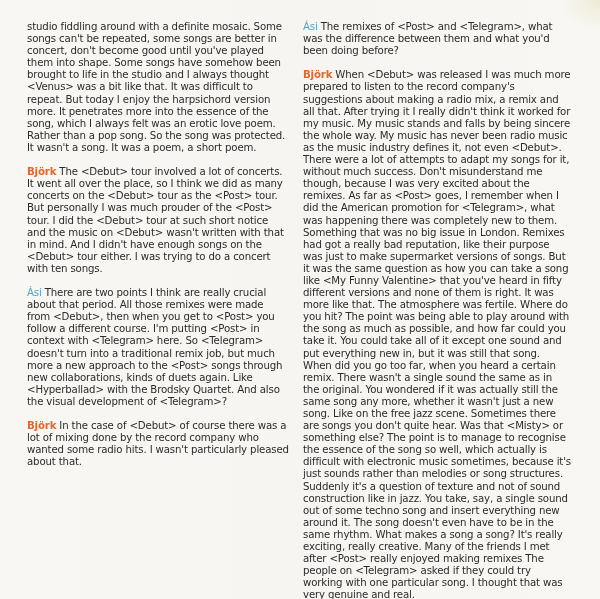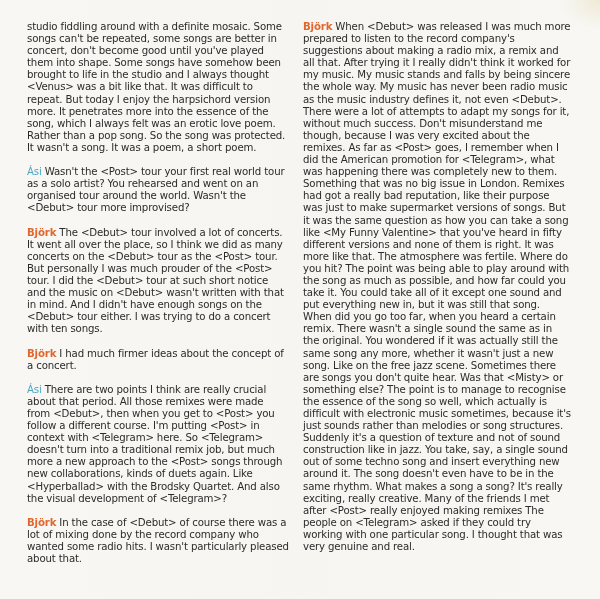--- a/index.html
+++ b/index.html
@@ -64,34 +64,31 @@
 <body>
 
 <div class="page">
   <div class="corner-tint"></div>
 
   <div class="column col-left">
     <p class="para">
       <span>studio fiddling around with a definite mosaic. Some songs can't be repeated, some songs are better in concert, don't become good until you've played them into shape. Some songs have somehow been brought to life in the studio and I always thought &lt;Venus&gt; was a bit like that. It was difficult to repeat. But today I enjoy the harpsichord version more. It penetrates more into the essence of the song, which I always felt was an erotic love poem. Rather than a pop song. So the song was protected. It wasn't a song. It was a poem, a short poem.</span>
     </p>
     <p class="para">
-      <span class="speaker asi">Ási</span><span>Wasn't the &lt;Post&gt; tour your first real world tour as a solo artist? You rehearsed and went on an organised tour around the world. Wasn't the &lt;Debut&gt; tour more improvised?</span>
-    </p>
-    <p class="para">
       <span class="speaker bjork">Björk</span><span>The &lt;Debut&gt; tour involved a lot of concerts. It went all over the place, so I think we did as many concerts on the &lt;Debut&gt; tour as the &lt;Post&gt; tour. But personally I was much prouder of the &lt;Post&gt; tour. I did the &lt;Debut&gt; tour at such short notice and the music on &lt;Debut&gt; wasn't written with that in mind. And I didn't have enough songs on the &lt;Debut&gt; tour either. I was trying to do a concert with ten songs.</span>
-    </p>
-    <p class="para">
-      <span class="speaker bjork">Björk</span><span>I had much firmer ideas about the concept of a concert.</span>
     </p>
     <p class="para">
       <span class="speaker asi">Ási</span><span>There are two points I think are really crucial about that period. All those remixes were made from &lt;Debut&gt;, then when you get to &lt;Post&gt; you follow a different course. I'm putting &lt;Post&gt; in context with &lt;Telegram&gt; here. So &lt;Telegram&gt; doesn't turn into a traditional remix job, but much more a new approach to the &lt;Post&gt; songs through new collaborations, kinds of duets again. Like &lt;Hyperballad&gt; with the Brodsky Quartet. And also the visual development of &lt;Telegram&gt;?</span>
     </p>
     <p class="para">
       <span class="speaker bjork">Björk</span><span>In the case of &lt;Debut&gt; of course there was a lot of mixing done by the record company who wanted some radio hits. I wasn't particularly pleased about that.</span>
     </p>
   </div>
 
   <div class="column col-right">
     <p class="para">
+      <span class="speaker asi">Ási</span><span>The remixes of &lt;Post&gt; and &lt;Telegram&gt;, what was the difference between them and what you'd been doing before?</span>
+    </p>
+    <p class="para">
       <span class="speaker bjork">Björk</span><span>When &lt;Debut&gt; was released I was much more prepared to listen to the record company's suggestions about making a radio mix, a remix and all that. After trying it I really didn't think it worked for my music. My music stands and falls by being sincere the whole way. My music has never been radio music as the music industry defines it, not even &lt;Debut&gt;. There were a lot of attempts to adapt my songs for it, without much success. Don't misunderstand me though, because I was very excited about the remixes. As far as &lt;Post&gt; goes, I remember when I did the American promotion for &lt;Telegram&gt;, what was happening there was completely new to them. Something that was no big issue in London. Remixes had got a really bad reputation, like their purpose was just to make supermarket versions of songs. But it was the same question as how you can take a song like &lt;My Funny Valentine&gt; that you've heard in fifty different versions and none of them is right. It was more like that. The atmosphere was fertile. Where do you hit? The point was being able to play around with the song as much as possible, and how far could you take it. You could take all of it except one sound and put everything new in, but it was still that song. When did you go too far, when you heard a certain remix. There wasn't a single sound the same as in the original. You wondered if it was actually still the same song any more, whether it wasn't just a new song. Like on the free jazz scene. Sometimes there are songs you don't quite hear. Was that &lt;Misty&gt; or something else? The point is to manage to recognise the essence of the song so well, which actually is difficult with electronic music sometimes, because it's just sounds rather than melodies or song structures. Suddenly it's a question of texture and not of sound construction like in jazz. You take, say, a single sound out of some techno song and insert everything new around it. The song doesn't even have to be in the same rhythm. What makes a song a song? It's really exciting, really creative. Many of the friends I met after &lt;Post&gt; really enjoyed making remixes The people on &lt;Telegram&gt; asked if they could try working with one particular song. I thought that was very genuine and real.</span>
     </p>
   </div>
 </div>
 
 </body></html>

